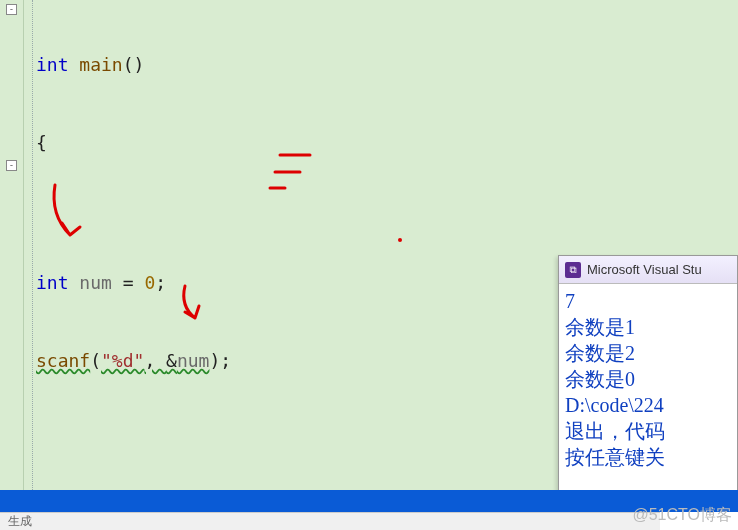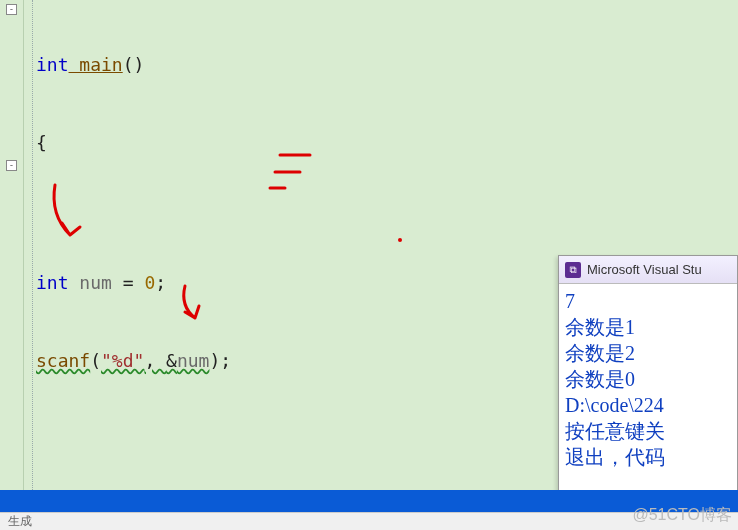--- a/index.html
+++ b/index.html
@@ -4,34 +4,34 @@
 <style>
   * { margin: 0; padding: 0; box-sizing: border-box; }
   body { width: 738px; height: 530px; font-family: Consolas, monospace; font-size: 18px; background: #fff; overflow: hidden; position: relative; }
   .editor { position: absolute; left: 0; top: 0; width: 738px; height: 490px; background: #d9ecd1; }
   .gutter { position: absolute; left: 0; top: 0; width: 24px; height: 490px; background: #d9ecd1; border-right: 1px solid #b8d0b0; }
   .fold { position: absolute; left: 6px; width: 11px; height: 11px; border: 1px solid #888; background: #fff; font-size: 9px; line-height: 9px; text-align: center; color: #555; cursor: pointer; }
   .vline { position: absolute; left: 32px; top: 0; width: 0; border-left: 1px dotted #9aa; height: 490px; }
   .code { position: absolute; left: 36px; top: 0; right: 0; line-height: 26px; white-space: pre; }
   .ln { height: 26px; display: flex; align-items: center; }
   .kw { color: #0000c8; }
-  .fn { color: #7a4a00; text-decoration: underline; }
+  .fn { color: #7a4a00; }
   .num { color: #986800; }
   .str { color: #a03030; }
   .punc { color: #222; }
   .id { color: #6a6a6a; }
   .wavy { text-decoration-line: underline; text-decoration-style: wavy; text-decoration-color: #2a8a2a; }
   .console { position: absolute; right: 0; top: 255px; width: 180px; height: 240px; background: #fff; border: 1px solid #999; box-shadow: -2px 2px 4px rgba(0,0,0,.15); }
   .titlebar { height: 28px; background: linear-gradient(#f3f0ff,#e5e0f5); border-bottom: 1px solid #bbb; display: flex; align-items: center; padding: 0 6px; gap: 6px; font-family: "Segoe UI", sans-serif; font-size: 13px; color: #333; }
   .vsicon { width: 16px; height: 16px; background: #5c2d91; color: #fff; font-size: 10px; display: flex; align-items: center; justify-content: center; border-radius: 2px; }
   .cbody { padding: 4px 6px; font-family: "SimSun","NSimSun",serif; font-size: 20px; line-height: 26px; color: #1040c0; }
   .cbody div { white-space: pre; overflow: hidden; }
   .watermark { position: absolute; right: 6px; bottom: 4px; font-size: 16px; color: #bbb; font-family: sans-serif; }
   .bluebar { position: absolute; left: 0; top: 490px; width: 738px; height: 22px; background: #0a5bd6; }
-  .botbar { position: absolute; left: 0; top: 512px; width: 738px; height: 18px; background: #f0f0f0; border-top: 1px solid #ccc; font-size: 12px; font-family: sans-serif; color: #666; display: flex; align-items: center; gap: 12px; padding: 0 8px; }
+  .botbar { position: absolute; left: 0; top: 512px; width: 660px; height: 18px; background: #f0f0f0; border-top: 1px solid #ccc; font-size: 12px; font-family: sans-serif; color: #666; display: flex; align-items: center; gap: 12px; padding: 0 8px; }
   .annot { position: absolute; pointer-events: none; }
   .annot svg { overflow: visible; }
   .annot path, .annot line, .annot circle { stroke: #d00; fill: none; stroke-width: 3; stroke-linecap: round; }
 </style>
 </head>
 <body>
 
 <div class="editor">
   <div class="gutter">
     <div class="fold" style="top:4px">-</div>
@@ -74,22 +74,22 @@
     <div class="vsicon">⧉</div>
     <span>Microsoft Visual Stu</span>
   </div>
   <div class="cbody">
     <div>7</div>
     <div>余数是1</div>
     <div>余数是2</div>
     <div>余数是0</div>
     <div></div>
     <div>D:\code\224</div>
+    <div>退出，代码</div>
     <div>按任意键关</div>
-    <div>退出，代码</div>
   </div>
 </div>
 
 <div class="bluebar"></div>
 <div class="botbar">
   <span>生成</span>
 </div>
 <div class="watermark">@51CTO博客</div>
 
 </body></html>

